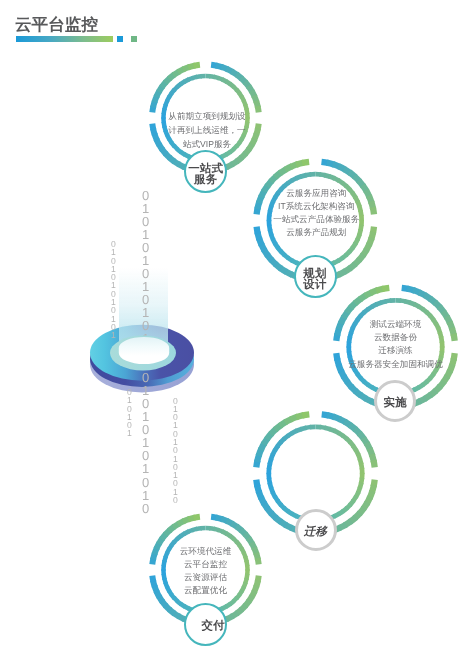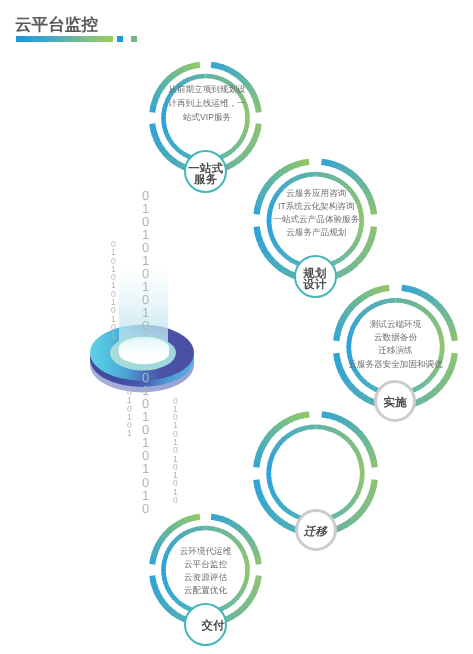--- a/index.html
+++ b/index.html
@@ -739,21 +739,21 @@
         <path d="M173.9 542.4A42.0 42.0 0 0 1 177.9 538.4" stroke="#46aac2"></path>
         <path d="M176.9 539.2A42.0 42.0 0 0 1 181.3 535.6" stroke="#4aacbe"></path>
         <path d="M180.3 536.4A42.0 42.0 0 0 1 185.1 533.3" stroke="#4eadbb"></path>
         <path d="M183.9 534.0A42.0 42.0 0 0 1 189.0 531.4" stroke="#52aeb7"></path>
         <path d="M187.8 531.9A42.0 42.0 0 0 1 193.2 529.9" stroke="#55afb3"></path>
         <path d="M191.9 530.3A42.0 42.0 0 0 1 197.4 528.8" stroke="#59b0af"></path>
         <path d="M196.1 529.1A42.0 42.0 0 0 1 201.8 528.2" stroke="#5cb1ac"></path>
         <path d="M200.5 528.3A42.0 42.0 0 0 1 205.5 528.0" stroke="#60b2a8"></path>
       </g>
     </svg>
-<div class="node-text" style="left:159.0px;top:82px;width:96.0px;line-height:14.00px;">
+<div class="node-text" style="left:159.0px;top:109px;width:96.0px;line-height:14.00px;">
       <div>从前期立项到规划设</div>
       <div>计再到上线运维，一</div>
       <div>站式VIP服务</div>
     </div>
 <div class="node-text" style="left:264.3px;top:187px;width:104.0px;line-height:13.10px;">
       <div>云服务应用咨询</div>
       <div>IT系统云化架构咨询</div>
       <div>一站式云产品体验服务</div>
       <div>云服务产品规划</div>
     </div>

